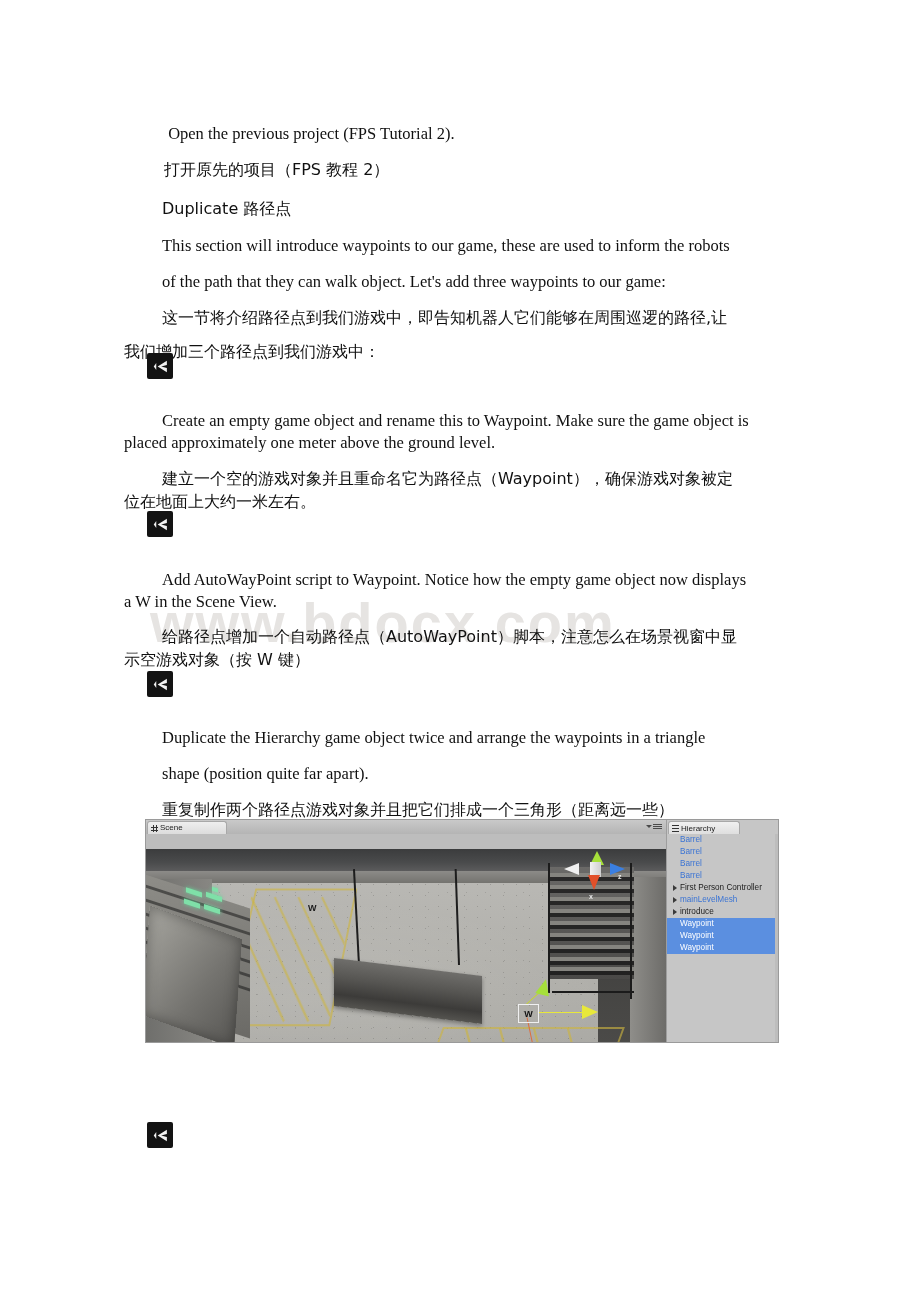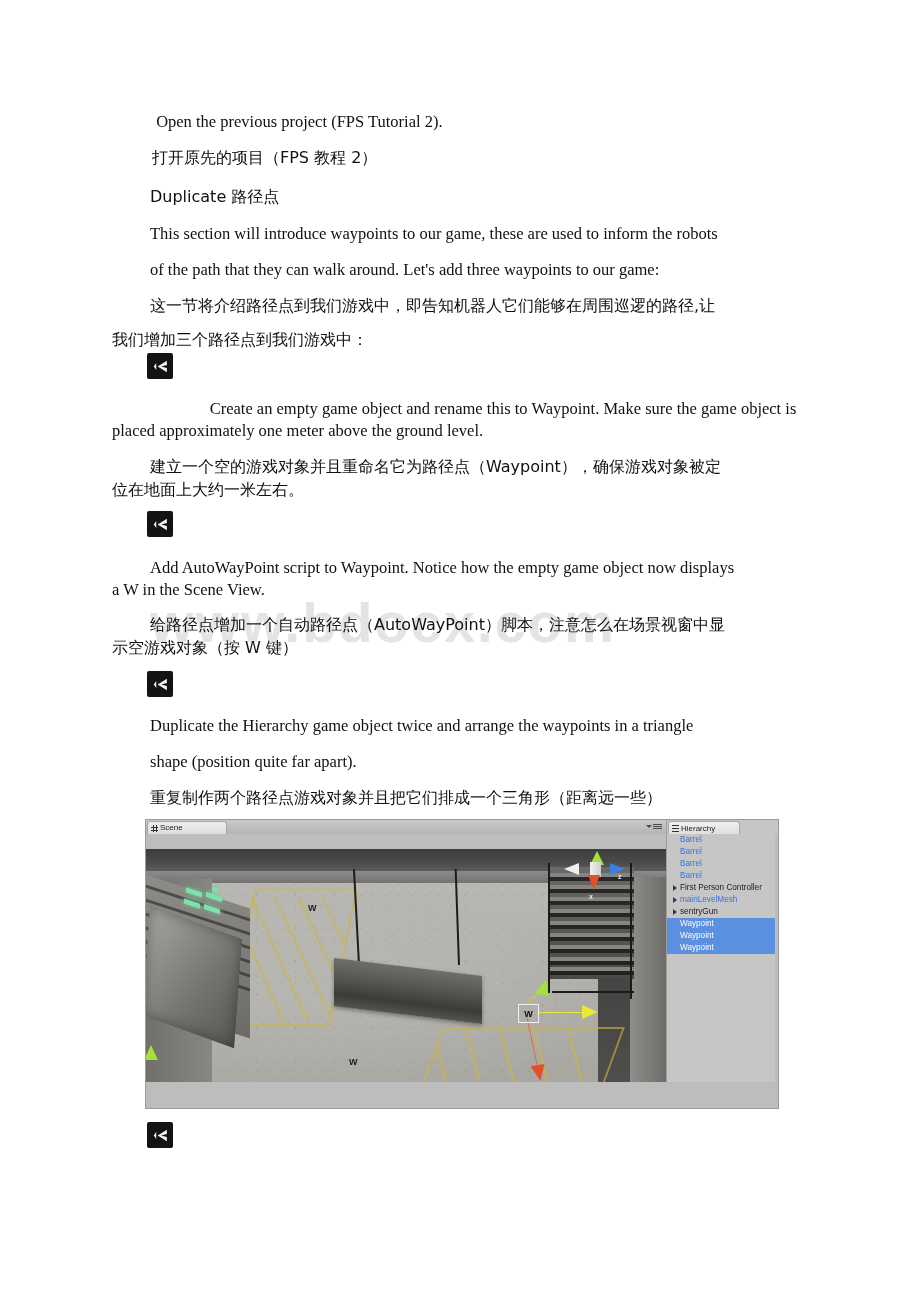--- a/index.html
+++ b/index.html
@@ -26,41 +26,41 @@
     user-select:none;
     font-weight:bold;
   }
   .content{position:absolute;left:0;top:0;width:920px;z-index:2;}
 
   .para{
     font-family:"Liberation Serif", serif;
     font-size:16.5px;
     line-height:1.0;
     color:#101010;
-    margin:4px;
+    margin:16px;
     position:absolute;
     white-space:pre-wrap;
   }
   .en{font-family:"Liberation Serif", serif;}
   .cn{font-family:"DejaVu Sans", sans-serif; font-size:16px;}
 
   .unity-icon{
     position:absolute;
     width:26px;height:26px;
     background:#131313;
     border-radius:2px;
     display:flex;align-items:center;justify-content:center;
   }
   .unity-icon svg{display:block;}
 
   
   .shot{
     position:absolute;
     left:146px; top:820px;
-    width:632px; height:288px;
+    width:632px; height:222px;
     background:#bdbdbd;
     font-family:"Liberation Sans", sans-serif;
     overflow:hidden;
     box-shadow:0 0 0 1px #9a9a9a;
   }
   .tabrow{
     position:absolute;left:0;top:0;width:520px;height:14px;
     background:linear-gradient(#c9c9c9,#b4b4b4);
   }
   .scene-tab{
@@ -245,34 +245,34 @@
   <div class="content">
 
     <p class="para en" style="left:148px;top:110px;width:700px;"> Open the previous project (FPS Tutorial 2).</p>
 
     <p class="para cn" style="left:148px;top:146px;width:700px;">打开原先的项目（FPS 教程 2）</p>
 
     <p class="para cn" style="left:146px;top:185px;width:700px;">Duplicate 路径点</p>
 
     <p class="para en" style="left:146px;top:222px;width:700px;">This section will introduce waypoints to our game, these are used to inform the robots</p>
 
-    <p class="para en" style="left:146px;top:258px;width:700px;">of the path that they can walk around. Let's add three waypoints to our game:</p>
+    <p class="para en" style="left:146px;top:258px;width:700px;">of the path that they can walk object. Let's add three waypoints to our game:</p>
 
     <p class="para cn" style="left:146px;top:294px;width:706px;">这一节将介绍路径点到我们游戏中，即告知机器人它们能够在周围巡逻的路径,让</p>
 
     <p class="para cn" style="left:108px;top:328px;width:706px;">我们增加三个路径点到我们游戏中：</p>
 
     <div class="unity-icon" style="left:147px;top:353px;">
       <svg width="17" height="17" viewBox="0 0 24 24" aria-hidden="true">
         <polygon points="21,4 8,12 21,20 21,14 13,12 21,10" fill="#f2f2f2"></polygon>
         <polygon points="6,7 6,17 2.5,12" fill="#f2f2f2"></polygon>
       </svg>
     </div>
 
-    <p class="para en" style="left:146px;top:397px;width:706px;text-align:center;">Create an empty game object and rename this to Waypoint. Make sure the game object is</p>
+    <p class="para en" style="left:146px;top:397px;width:706px;">Create an empty game object and rename this to Waypoint. Make sure the game object is</p>
 
     <p class="para en" style="left:108px;top:419px;width:706px;">placed approximately one meter above the ground level.</p>
 
     <p class="para cn" style="left:146px;top:455px;width:706px;">建立一个空的游戏对象并且重命名它为路径点（Waypoint），确保游戏对象被定</p>
 
     <p class="para cn" style="left:108px;top:478px;width:706px;">位在地面上大约一米左右。</p>
 
     <div class="unity-icon" style="left:147px;top:511px;">
       <svg width="17" height="17" viewBox="0 0 24 24" aria-hidden="true">
         <polygon points="21,4 8,12 21,20 21,14 13,12 21,10" fill="#f2f2f2"></polygon>
@@ -481,21 +481,21 @@
           <div class="hrow">
             <span class="tri"></span>
             <span class="name c-normal">First Person Controller</span>
           </div>
           <div class="hrow">
             <span class="tri"></span>
             <span class="name c-prefab">mainLevelMesh</span>
           </div>
           <div class="hrow">
             <span class="tri"></span>
-            <span class="name c-normal">sentryGun</span>
+            <span class="name c-normal">introduce</span>
           </div>
 
           <div class="hrow sel">
             <span class="pad"></span>
             <span class="name c-sel">Waypoint</span>
           </div>
           <div class="hrow sel">
             <span class="pad"></span>
             <span class="name c-sel">Waypoint</span>
           </div>

